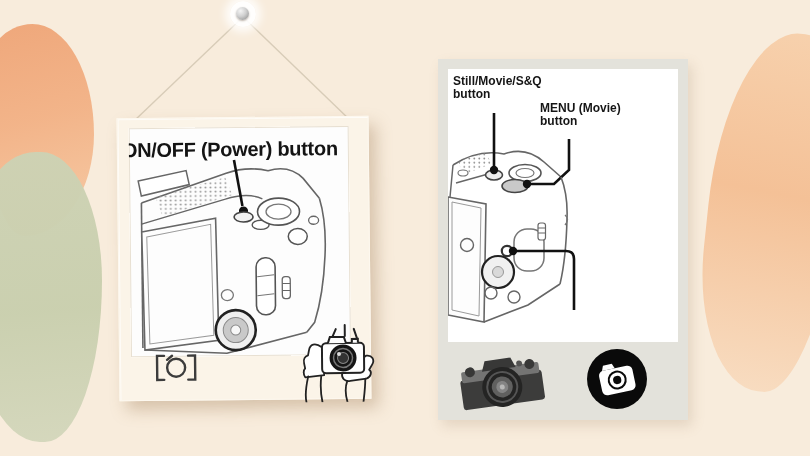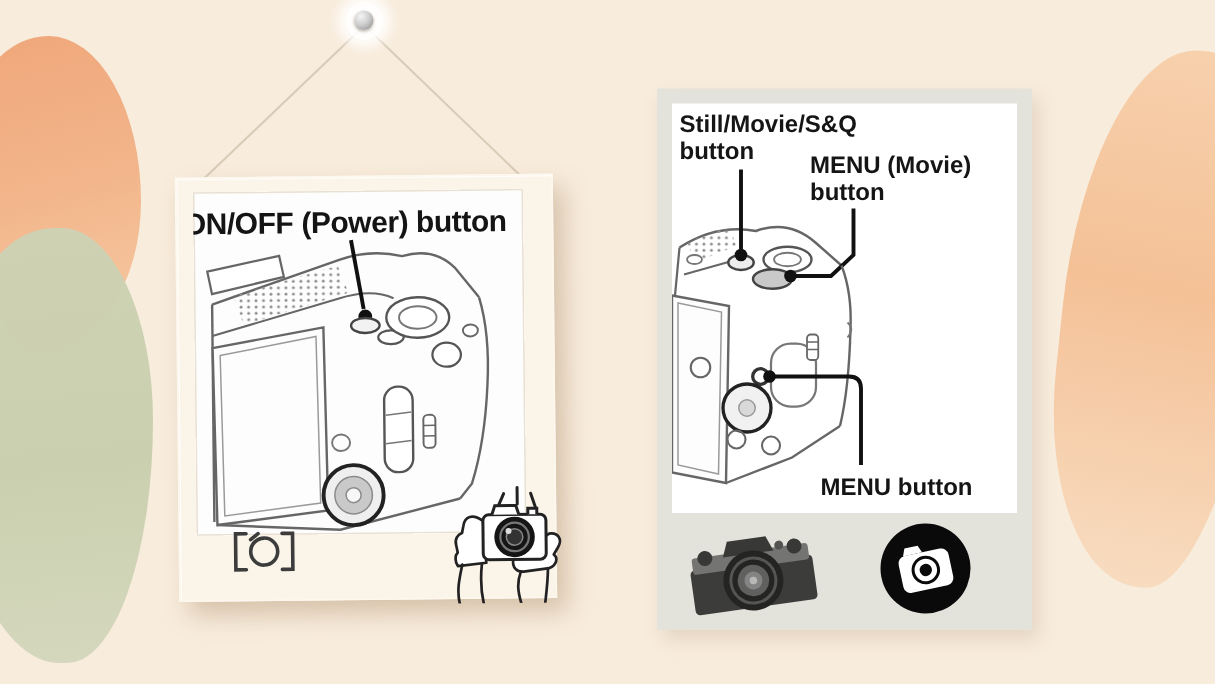--- a/index.html
+++ b/index.html
@@ -27,21 +27,21 @@
   .photo{position:absolute;left:11px;top:9px;width:220px;height:229px;background:#fdfdfd;
     overflow:hidden;box-shadow:0 0 0 1px #e8e0d2 inset;}
   .photo-label{position:absolute;left:-7px;top:11px;font-size:20px;font-weight:bold;
     color:#141414;white-space:nowrap;letter-spacing:-0.3px;}
   .cam-svg{position:absolute;left:0;top:0;}
   .bracket-icon{position:absolute;left:32px;top:232px;}
   .hands{position:absolute;right:-8px;bottom:-4px;}
   .panel{position:absolute;left:438px;top:59px;width:250px;height:361px;background:#e3e2db;
     box-shadow:4px 6px 12px rgba(150,120,90,.20);}
   .panel-white{position:absolute;left:10px;top:10px;width:230px;height:273px;background:#ffffff;}
-  .lbl{position:absolute;font-weight:bold;color:#151515;font-size:16px;line-height:1.12;
+  .lbl{position:absolute;font-weight:bold;color:#151515;font-size:12px;line-height:1.12;
     white-space:pre-line;}
   .lbl-still{left:5px;top:6px;}
   .lbl-movie{left:92px;top:33px;}
   .lbl-menu{left:99px;top:248px;}
   .vintage{position:absolute;left:16px;top:292px;}
   .badge{position:absolute;left:147px;top:288px;}
 </style>
 </head>
 <body>
 
@@ -137,21 +137,20 @@
       <circle cx="53" cy="34" r="2" fill="#ddd"></circle>
     </svg>
   </div>
 
   <div class="panel">
     <div class="panel-white">
       <div class="lbl lbl-still">Still/Movie/S&amp;Q
 button</div>
       <div class="lbl lbl-movie">MENU (Movie)
 button</div>
-      <div class="lbl lbl-menu">MENU button</div>
 
       <svg class="cam-svg" width="230" height="273" viewBox="0 0 230 273">
         <defs>
           <pattern id="gd2" width="5" height="4.2" patternUnits="userSpaceOnUse">
             <circle cx="1.3" cy="1.3" r="0.95" fill="#8f8f8f"></circle>
           </pattern>
         </defs>
 
         <path d="M5,96 Q30,80 56,85 Q78,77 96,93 L113,108" fill="none" stroke="#666" stroke-width="1.6"></path>
         <path d="M5,96 L2,128" fill="none" stroke="#666" stroke-width="1.5"></path>

